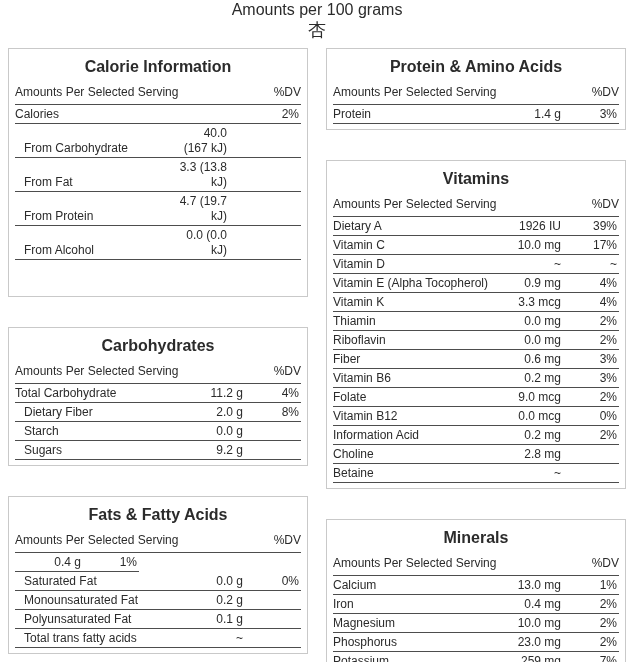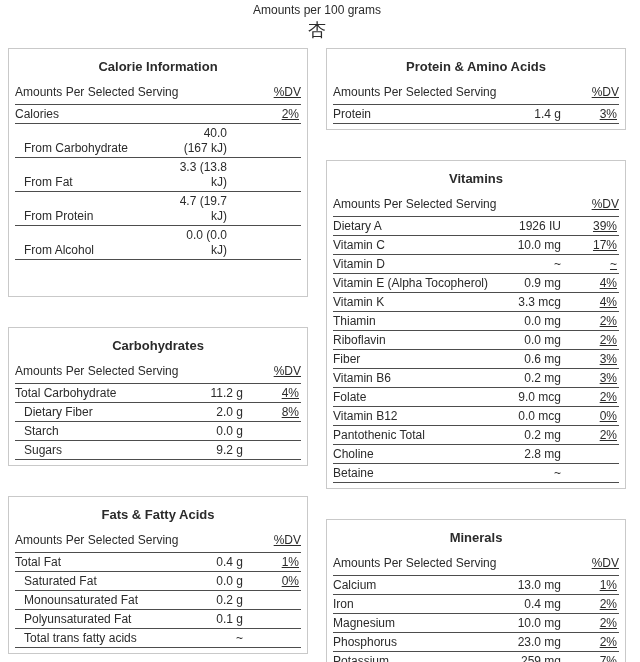--- a/index.html
+++ b/index.html
@@ -8,48 +8,48 @@
     --text:#2b2b2b;
   }
   *{box-sizing:border-box;margin:0;padding:0;}
   html,body{background:#ffffff;}
   body{
     width:640px;height:662px;overflow:hidden;
     font-family:"Liberation Sans","DejaVu Sans",sans-serif;
     font-size:12px;line-height:15px;color:var(--text);
   }
   .page{width:640px;height:662px;overflow:hidden;padding:3px 14px 0 8px;}
-  .subtitle{text-align:center;font-size:12px;line-height:14px;}
+  .subtitle{text-align:center;font-size:16px;line-height:14px;}
   .food-title{text-align:center;font-size:18px;line-height:22px;margin:2px 0 7px;}
   .cols{display:flex;gap:18px;align-items:flex-start;}
   .col-left{width:300px;flex:0 0 300px;}
   .col-right{flex:1;}
   .panel{
     border:1px solid var(--panel-border);
     background:#fff;
     padding:5px 6px 5px 6px;
     margin-bottom:30px;
   }
   .panel-title{
-    font-size:13px;line-height:15px;font-weight:bold;
+    font-size:16px;line-height:15px;font-weight:bold;
     text-align:center;margin:5px 0 8px;
   }
   .nrow,.hdr-row{display:flex;align-items:flex-end;}
   .hdr-row .cell{padding:3px 0 4px;}
   .cell{
     border-bottom:1px solid var(--row-border);
     padding:2px 0 1px;
     min-height:19px;
   }
   .hdr-row .cell{border-bottom:1px solid var(--row-border);}
   .cell-label{flex:1 1 auto;padding-left:0;}
   .indent .cell-label{text-indent:9px;}
   .cell-value{flex:0 0 68px;width:68px;text-align:right;padding-right:2px;}
   .col-right .cell-value{flex:0 0 50px;width:50px;}
-  .cell-dv{flex:0 0 56px;width:56px;text-align:right;padding-right:2px;text-decoration:underline;}
+  .cell-dv{flex:0 0 56px;width:56px;text-align:right;padding-right:2px;}
   .panel-calorie .cell-value{padding-right:18px;}
   .panel-calorie .rows{margin-bottom:31px;}
 </style>
 </head>
 <body>
 
 <div class="page">
   <div class="subtitle">Amounts per 100 grams</div>
   <div class="food-title">杏</div>
 
@@ -118,21 +118,20 @@
           </div>
         </section>
       <section class="panel">
           <h2 class="panel-title">Fats &amp; Fatty Acids</h2>
           <div class="hdr-row">
             <div class="cell cell-label">Amounts Per Selected Serving</div>
             <div class="cell cell-dv">%DV</div>
           </div>
           <div class="rows">
             <div class="nrow">
-              <div class="cell cell-label">Total Fat</div>
               <div class="cell cell-value">0.4 g</div>
               <div class="cell cell-dv">1%</div>
             </div>
             <div class="nrow indent">
               <div class="cell cell-label">Saturated Fat</div>
               <div class="cell cell-value">0.0 g</div>
               <div class="cell cell-dv">0%</div>
             </div>
             <div class="nrow indent">
               <div class="cell cell-label">Monounsaturated Fat</div>
@@ -223,21 +222,21 @@
               <div class="cell cell-label">Folate</div>
               <div class="cell cell-value">9.0 mcg</div>
               <div class="cell cell-dv">2%</div>
             </div>
             <div class="nrow">
               <div class="cell cell-label">Vitamin B12</div>
               <div class="cell cell-value">0.0 mcg</div>
               <div class="cell cell-dv">0%</div>
             </div>
             <div class="nrow">
-              <div class="cell cell-label">Pantothenic Total</div>
+              <div class="cell cell-label">Information Acid</div>
               <div class="cell cell-value">0.2 mg</div>
               <div class="cell cell-dv">2%</div>
             </div>
             <div class="nrow">
               <div class="cell cell-label">Choline</div>
               <div class="cell cell-value">2.8 mg</div>
               <div class="cell cell-dv"></div>
             </div>
             <div class="nrow">
               <div class="cell cell-label">Betaine</div>

